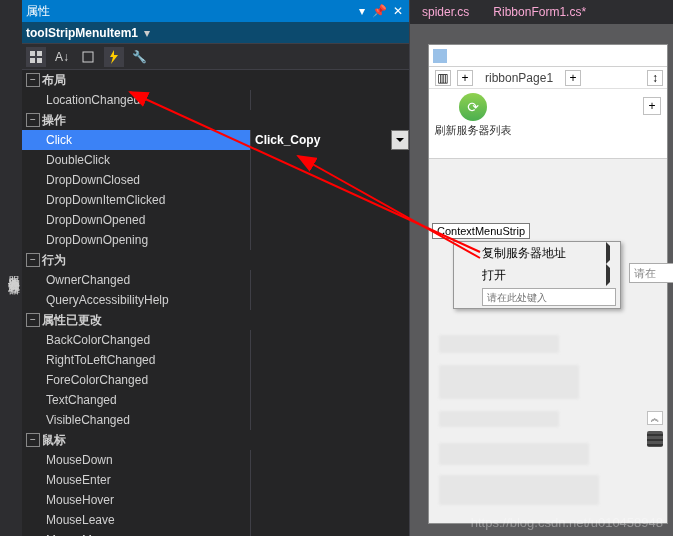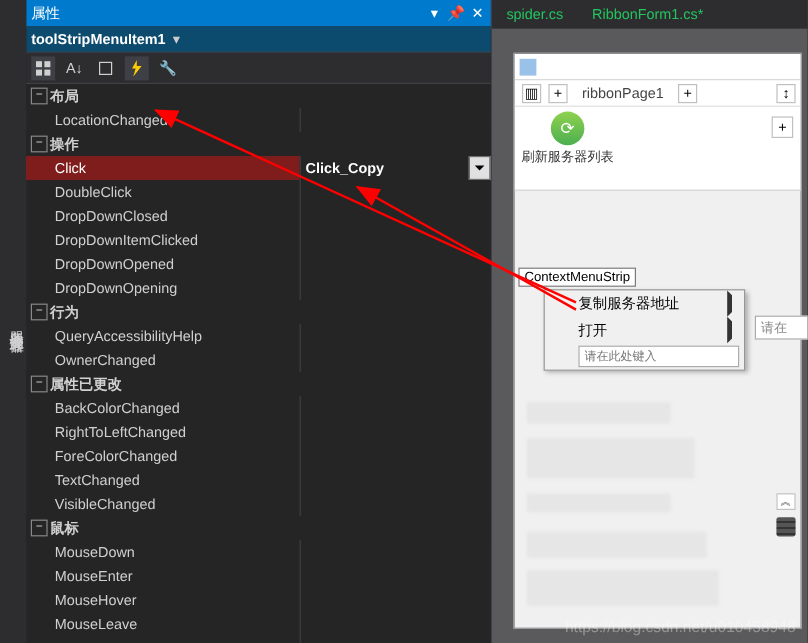--- a/index.html
+++ b/index.html
@@ -19,27 +19,27 @@
 .toolbar { height: 26px; background: #2d2d30; display: flex; align-items: center; padding: 0 4px; gap: 6px; border-bottom: 1px solid #3f3f46; }
 .toolbar .tb-btn { width: 20px; height: 20px; display: inline-flex; align-items: center; justify-content: center; color: #d0d0d0; cursor: pointer; }
 .toolbar .tb-btn.active { background: #3f3f46; }
 .grid { flex: 1; overflow: auto; color: #d0d0d0; }
 .cat { height: 20px; display: flex; align-items: center; padding-left: 4px; background: #252526; }
 .cat .exp { width: 14px; height: 14px; display: inline-flex; align-items: center; justify-content: center; margin-right: 2px; border: 1px solid #888; font-size: 10px; line-height: 1; cursor: pointer; }
 .cat .label { font-weight: bold; }
 .prop { height: 20px; display: flex; align-items: stretch; }
 .prop .pname { width: 228px; padding-left: 24px; display: flex; align-items: center; }
 .prop .pval { flex: 1; display: flex; align-items: center; padding-left: 4px; border-left: 1px solid #3f3f46; }
-.prop.selected { background: #7f1d1d; color: #fff; text-align: right; }
+.prop.selected { background: #3b82f6; color: #fff; text-align: right; }
 .prop.selected .pval { background: #252526; color: #fff; font-weight: bold; position: relative; }
 .prop.selected .pval .dd-btn { position: absolute; right: 0; top: 0; width: 18px; height: 100%; background: #e1e1e1; border: 1px solid #707070; display: flex; align-items: center; justify-content: center; cursor: pointer; }
 .prop.selected .pval .dd-btn::after { content: ""; border: 4px solid transparent; border-top-color: #000; margin-top: 3px; }
 .right { flex: 1; background: #5a5a5c; display: flex; flex-direction: column; }
 .editor-tabs { height: 24px; background: #2d2d30; display: flex; align-items: center; }
-.editor-tabs .tab { padding: 0 12px; height: 100%; display: flex; align-items: center; color: #22c55e; cursor: pointer; }
+.editor-tabs .tab { padding: 0 12px; height: 100%; display: flex; align-items: center; color: #f9a8d4; cursor: pointer; }
 .designer { flex: 1; background: #5a5a5c; padding: 20px 0 0 18px; position: relative; }
 .form-surface { width: 240px; height: 480px; background: #f0f0f0; border: 1px solid #8e8f8f; position: relative; }
 .form-titlebar { height: 22px; background: #fff; border-bottom: 1px solid #d0d0d0; display: flex; align-items: center; padding: 0 4px; gap: 4px; }
 .form-titlebar .win-icon { width: 14px; height: 14px; background: #9ac1e8; }
 .ribbon { height: 92px; background: #fff; border-bottom: 1px solid #d0d0d0; position: relative; }
 .ribbon-tabs { height: 22px; display: flex; align-items: center; padding-left: 6px; gap: 6px; border-bottom: 1px solid #e0e0e0; }
 .ribbon-tabs .mini { width: 16px; height: 16px; display: inline-flex; align-items: center; justify-content: center; border: 1px solid #c0c0c0; cursor: pointer; }
 .ribbon-tabs .rtab { padding: 0 6px; color: #444; cursor: pointer; }
 .ribbon-body { display: flex; align-items: flex-start; padding: 4px; gap: 6px; }
 .ribbon-btn { display: flex; flex-direction: column; align-items: center; width: 80px; cursor: pointer; }
@@ -140,25 +140,25 @@
         </div>
         <div class="prop">
           <div class="pname">DropDownOpening</div>
           <div class="pval"></div>
         </div>
         <div class="cat">
           <span class="exp">−</span>
           <span class="label">行为</span>
         </div>
         <div class="prop">
+          <div class="pname">OwnerChanged</div>
+          <div class="pval"></div>
+        </div>
+        <div class="prop">
           <div class="pname">QueryAccessibilityHelp</div>
-          <div class="pval"></div>
-        </div>
-        <div class="prop">
-          <div class="pname">OwnerChanged</div>
           <div class="pval"></div>
         </div>
         <div class="cat">
           <span class="exp">−</span>
           <span class="label">属性已更改</span>
         </div>
         <div class="prop">
           <div class="pname">BackColorChanged</div>
           <div class="pval"></div>
         </div>

